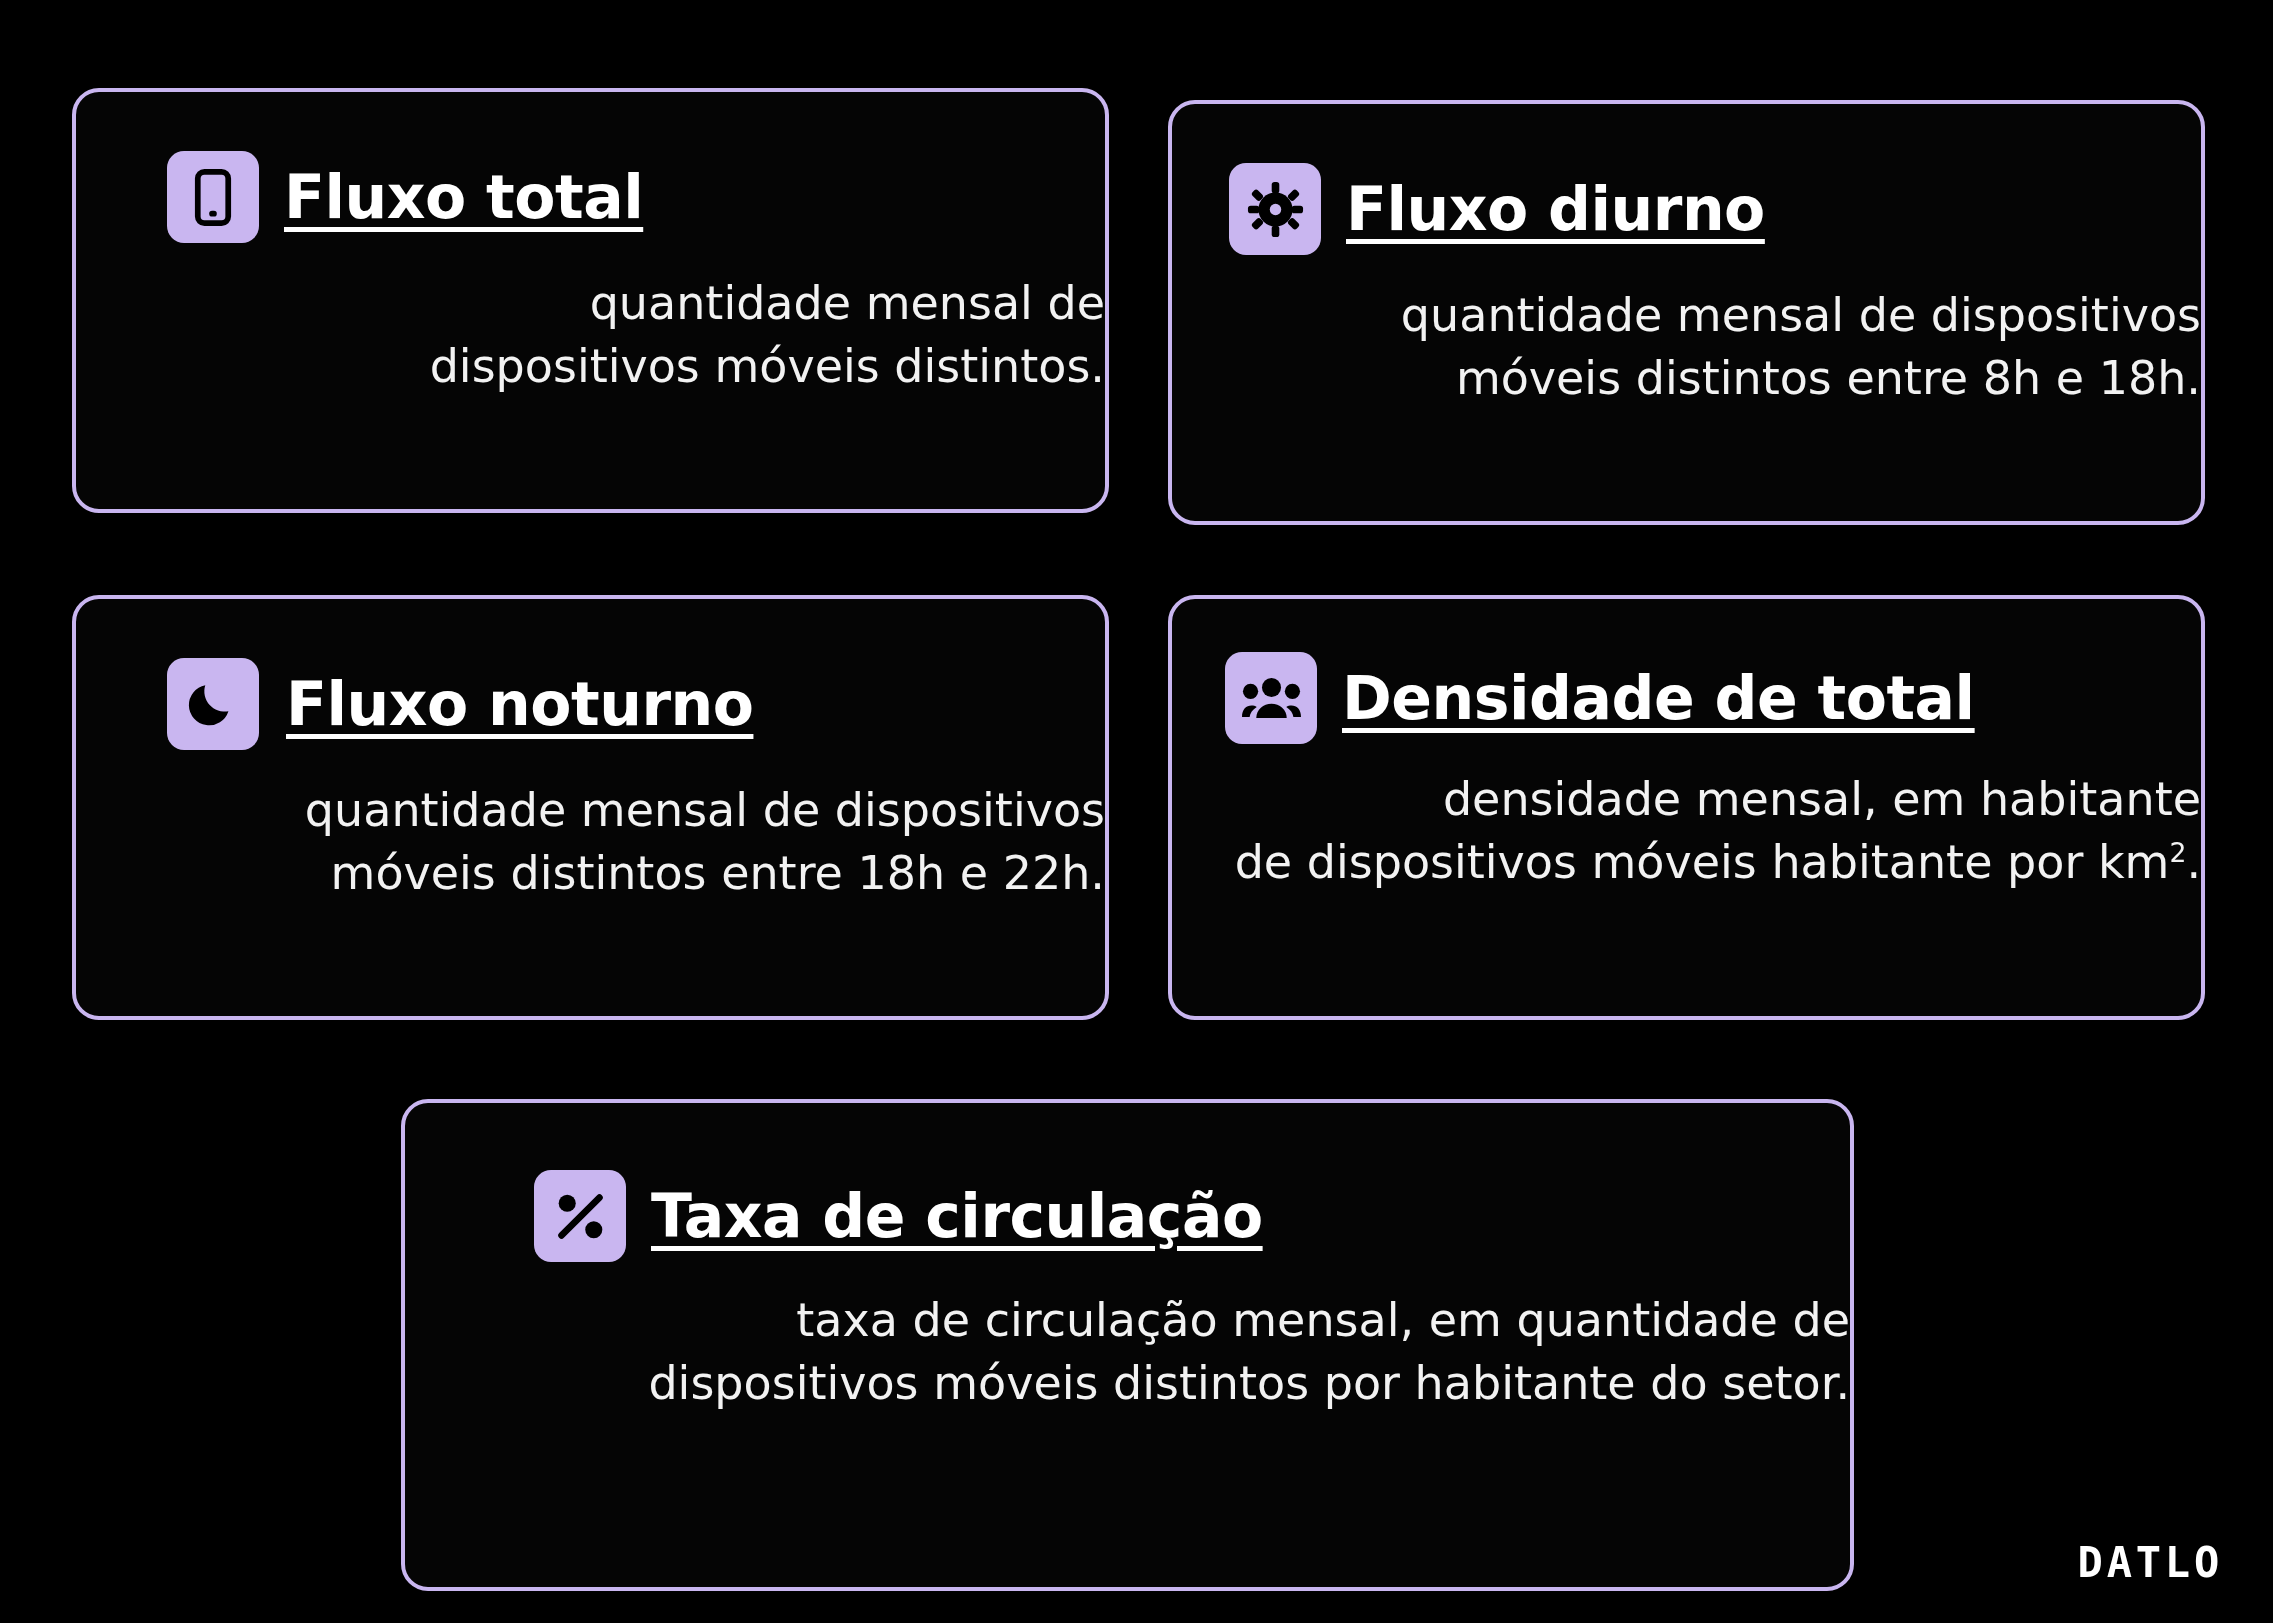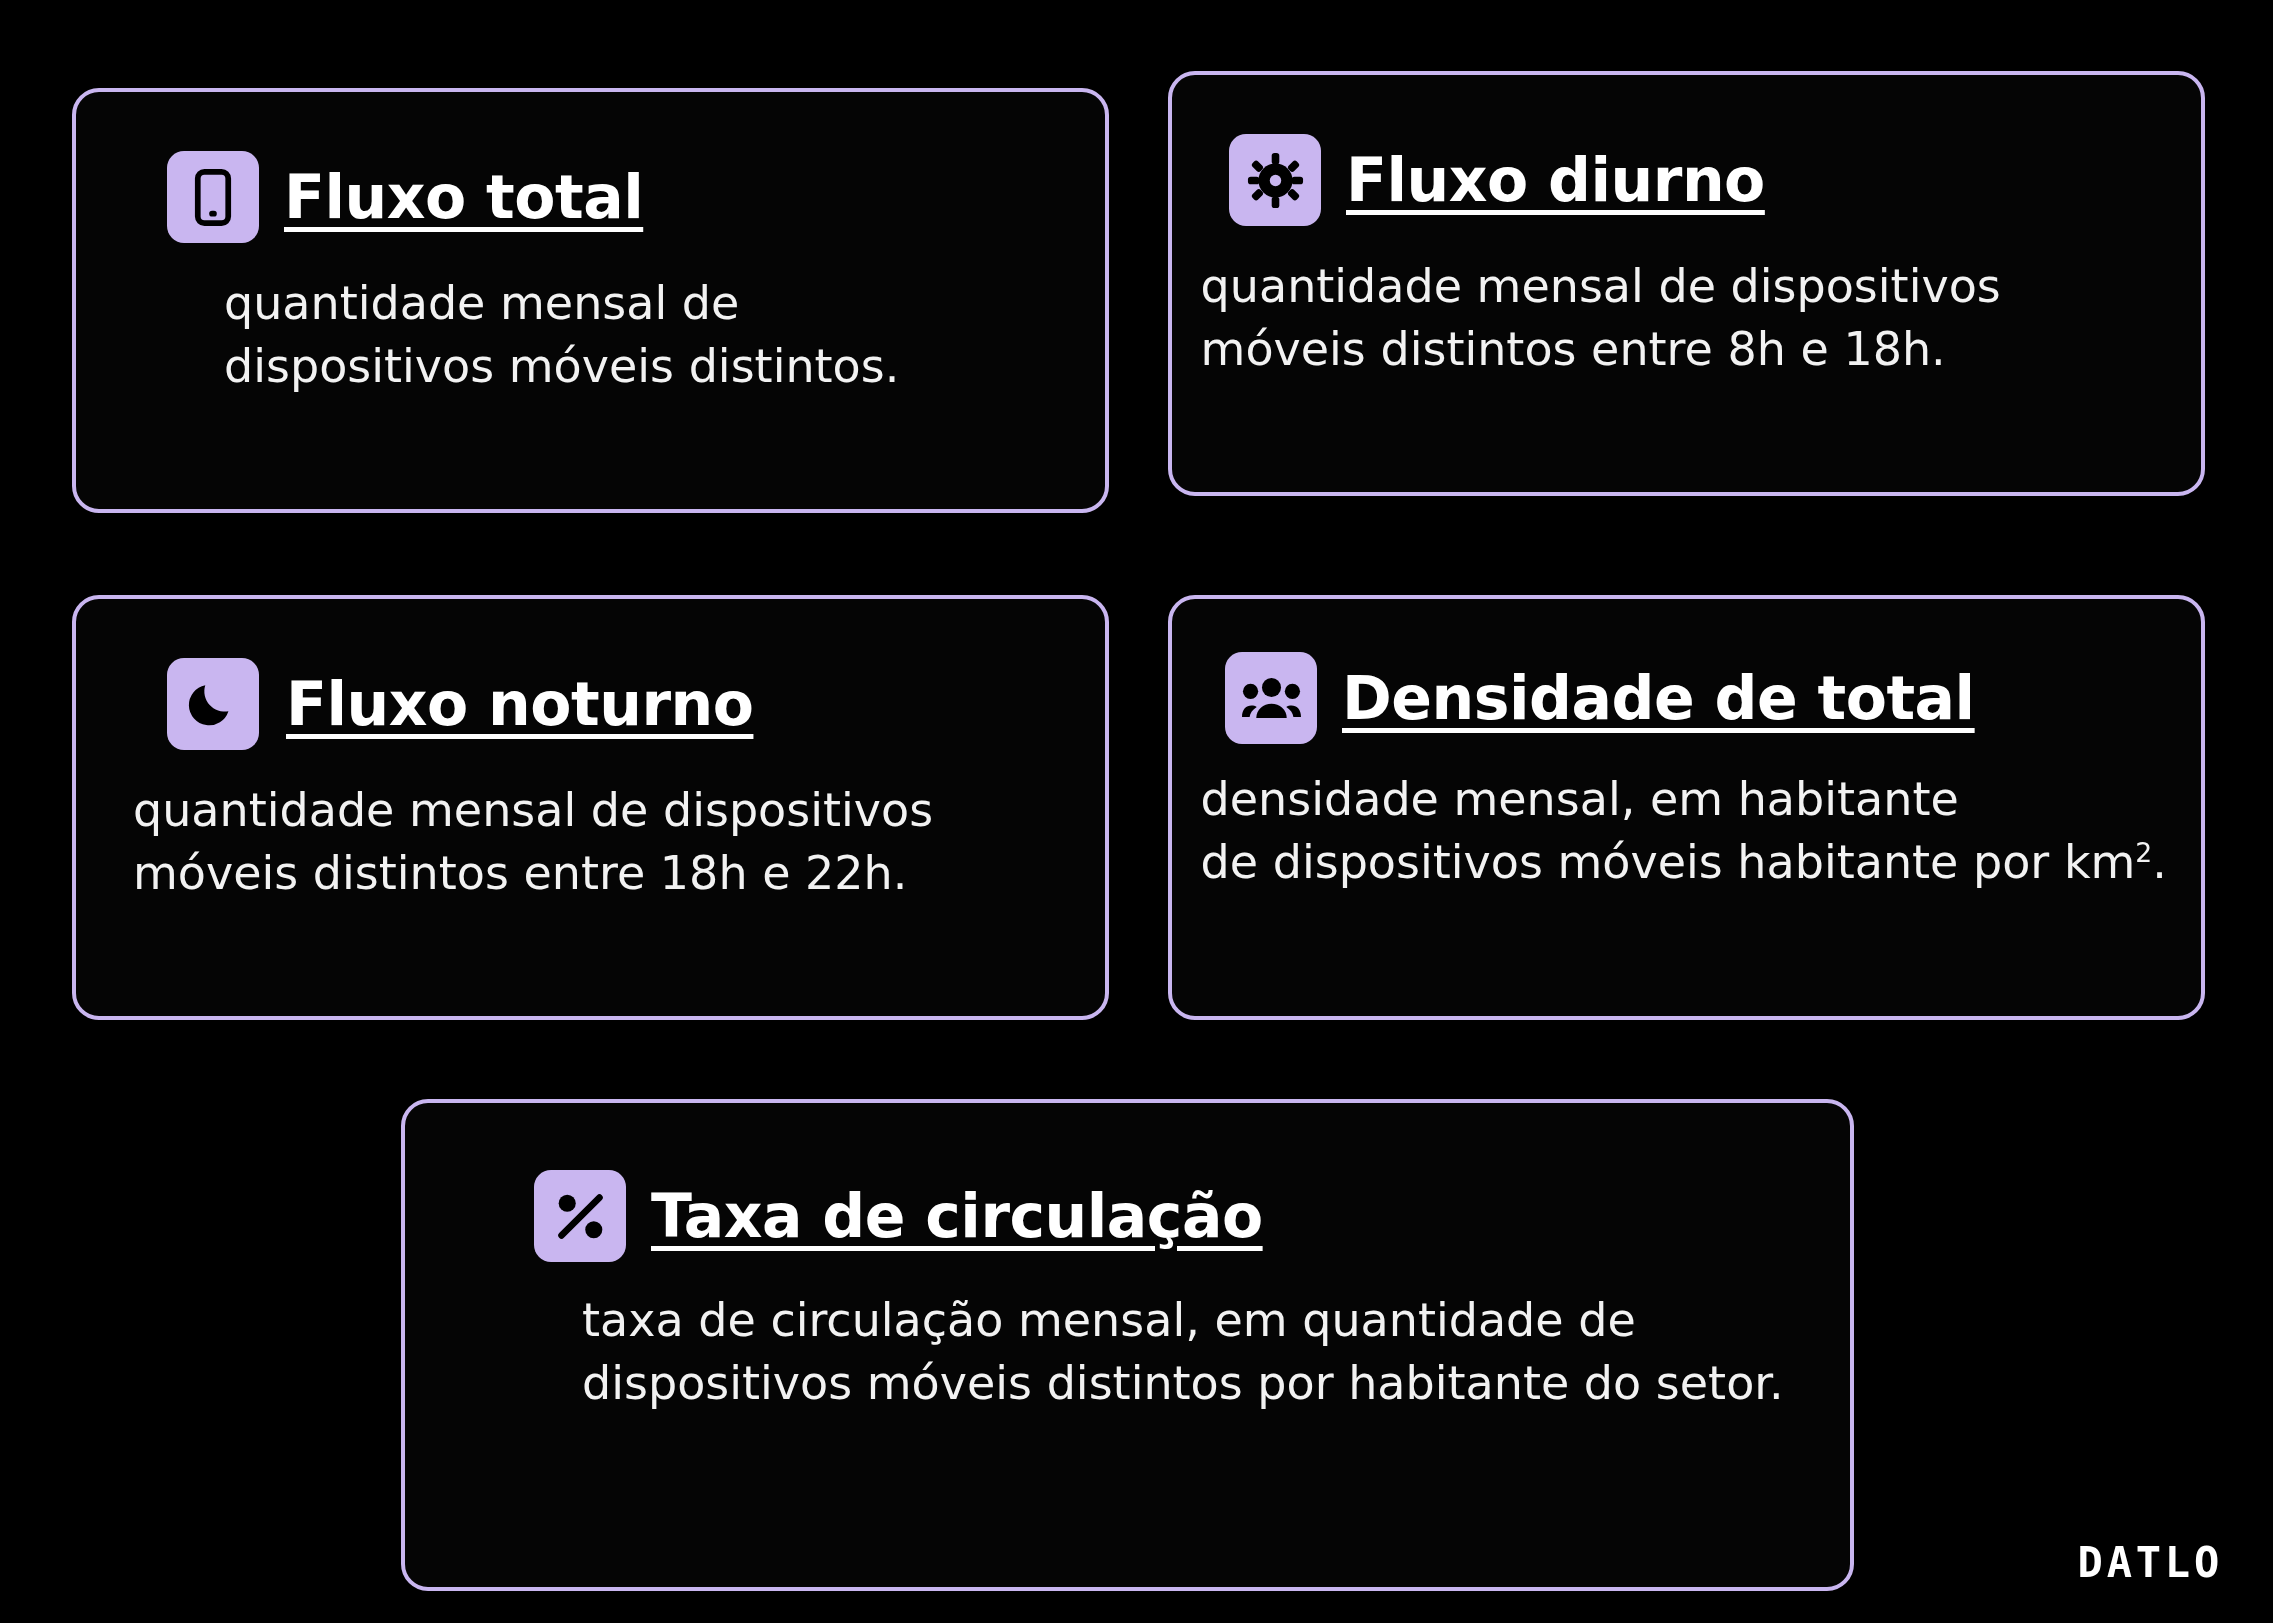--- a/index.html
+++ b/index.html
@@ -21,20 +21,21 @@
     inset: 0;
   }
 
   .card {
     position: absolute;
     background: #050505;
     border: 4.8px solid #c9b6f0;
     border-radius: 27px;
     box-sizing: border-box;
     padding: 0;
+    text-align: right;
   }
 
   .card-head {
     display: flex;
     align-items: center;
     gap: 25px;
   }
 
   .icon-box {
     width: 92px;
@@ -65,21 +66,21 @@
     line-height: 1.38;
     color: #f2f2f2;
     font-weight: 400;
   }
 
   
   #card-total      { left: 72px;  top: 88px;  width: 1037px; height: 425px; }
   #card-total .card-head { margin: 59px 0 0 91px; }
   #card-total .card-desc { margin: 29px 0 0 148px; }
 
-  #card-diurno     { left: 1168px; top: 71px; width: 1037px; height: 425px; }
+  #card-diurno     { left: 1168px; top: 100px; width: 1037px; height: 425px; }
   #card-diurno .card-head { margin: 59px 0 0 57px; }
   #card-diurno .card-desc { margin: 29px 0 0 14.3px; padding-left: 14.3px; }
 
   #card-noturno    { left: 72px;  top: 595px; width: 1037px; height: 425px; }
   #card-noturno .card-head { margin: 59px 0 0 91px; gap: 27px; }
   #card-noturno .card-desc { margin: 29px 0 0 57px; }
 
   #card-densidade  { left: 1168px; top: 595px; width: 1037px; height: 425px; }
   #card-densidade .card-head { margin: 53px 0 0 53px; }
   #card-densidade .card-desc { margin: 24px 0 0 14.3px; padding-left: 14.3px; }

